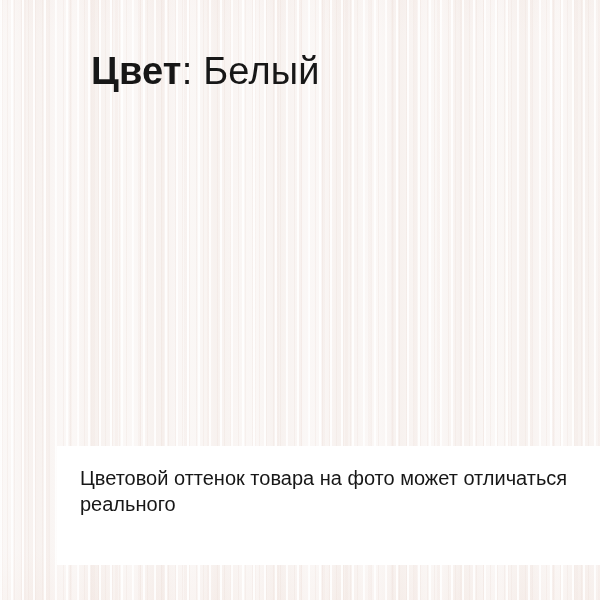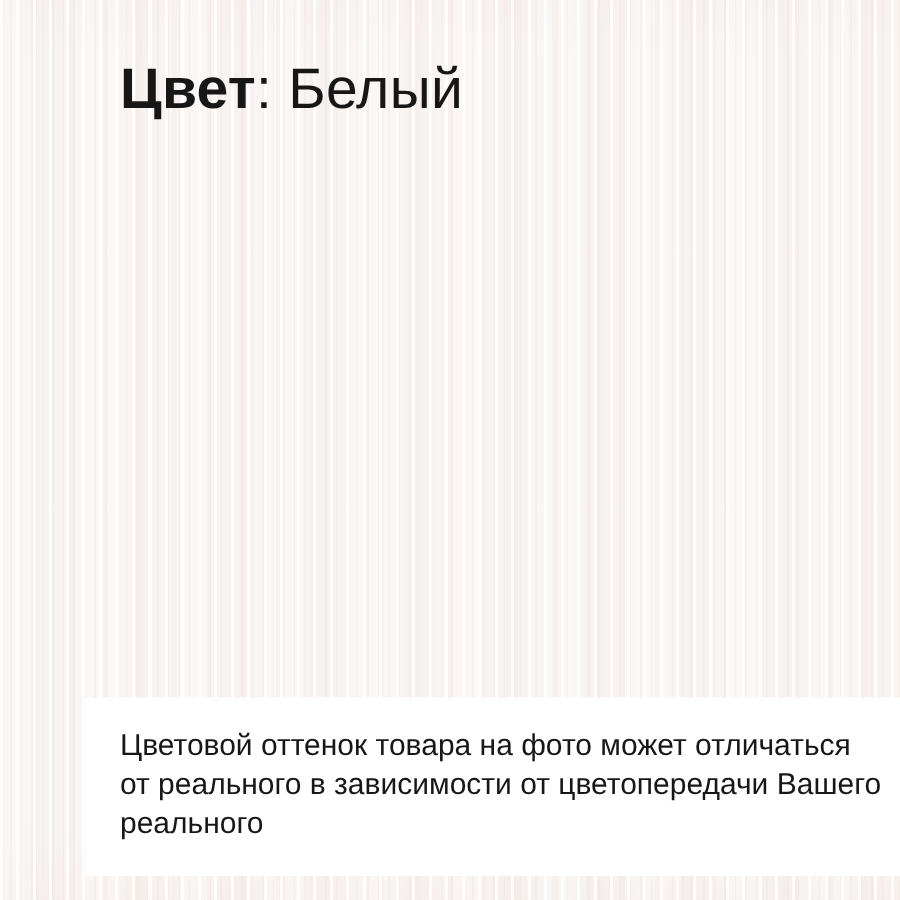--- a/index.html
+++ b/index.html
@@ -31,34 +31,34 @@
         rgba(244,235,231,0.35) 34px, rgba(252,249,248,0.55) 61px),
       linear-gradient(180deg,
         rgba(246,238,235,0.55) 0%, rgba(255,255,255,0.0) 6%,
         rgba(255,255,255,0.0) 92%, rgba(243,230,224,0.45) 100%);
   }
 
   .title {
     position: absolute;
     left: 78px;
     top: 38px;
-    margin: 2px;
+    margin: 13px;
     font-size: 38px;
     line-height: 1.1;
     font-weight: 400;
     color: #171717;
     letter-spacing: 0.2px;
     white-space: nowrap;
   }
   .title .attr { font-weight: 700; }
 
   .disclaimer-panel {
     position: absolute;
     left: 57px;
-    top: 465px;
+    top: 446px;
     right: 0;
     height: 119px;
     background: #ffffff;
     box-sizing: border-box;
     padding: 19px 22px 0 23px;
   }
   .disclaimer-line {
     font-size: 20px;
     line-height: 26px;
     color: #171717;
@@ -69,17 +69,16 @@
 <body>
 
 <div class="card">
 
   <div class="title">
     <span class="attr">Цвет</span><span>: </span><span>Белый</span>
   </div>
 
   <div class="disclaimer-panel">
     <div class="disclaimer-line">Цветовой оттенок товара на фото может отличаться</div>
-    <div class="disclaimer-line">от реального в зависимости от цветопередачи Вашего</div>
     <div class="disclaimer-line">реального</div>
   </div>
 
 </div>
 
 </body></html>

